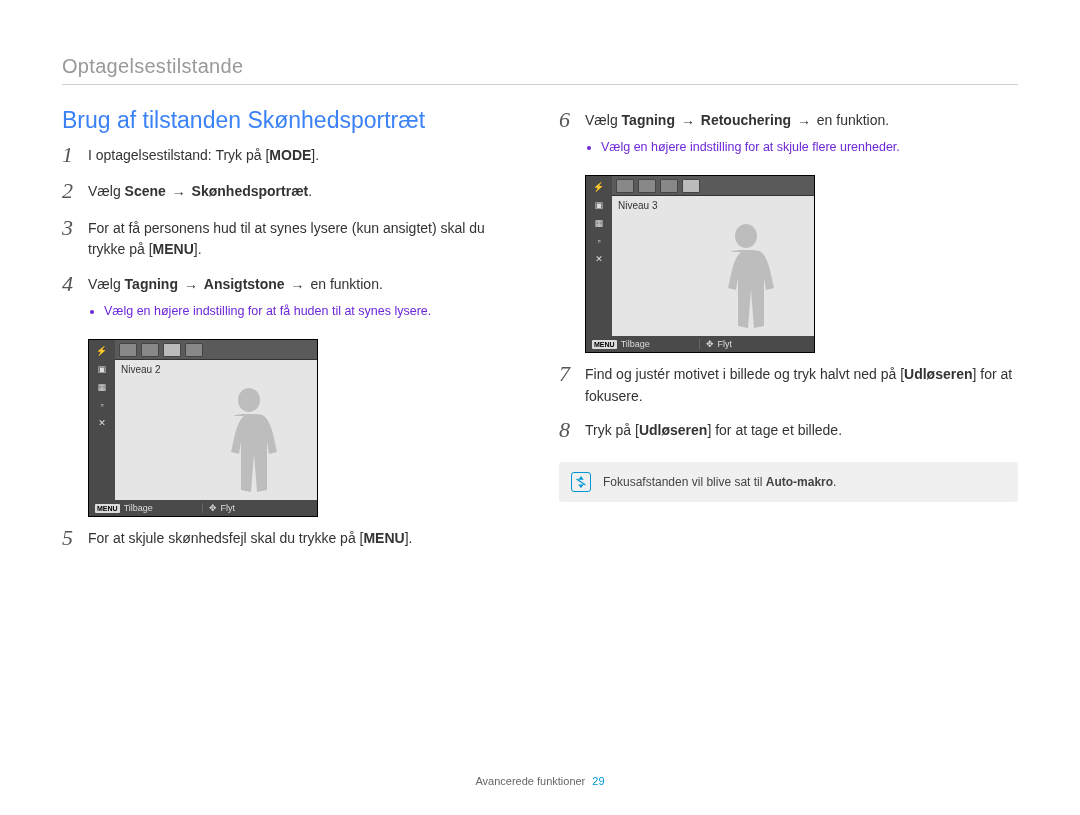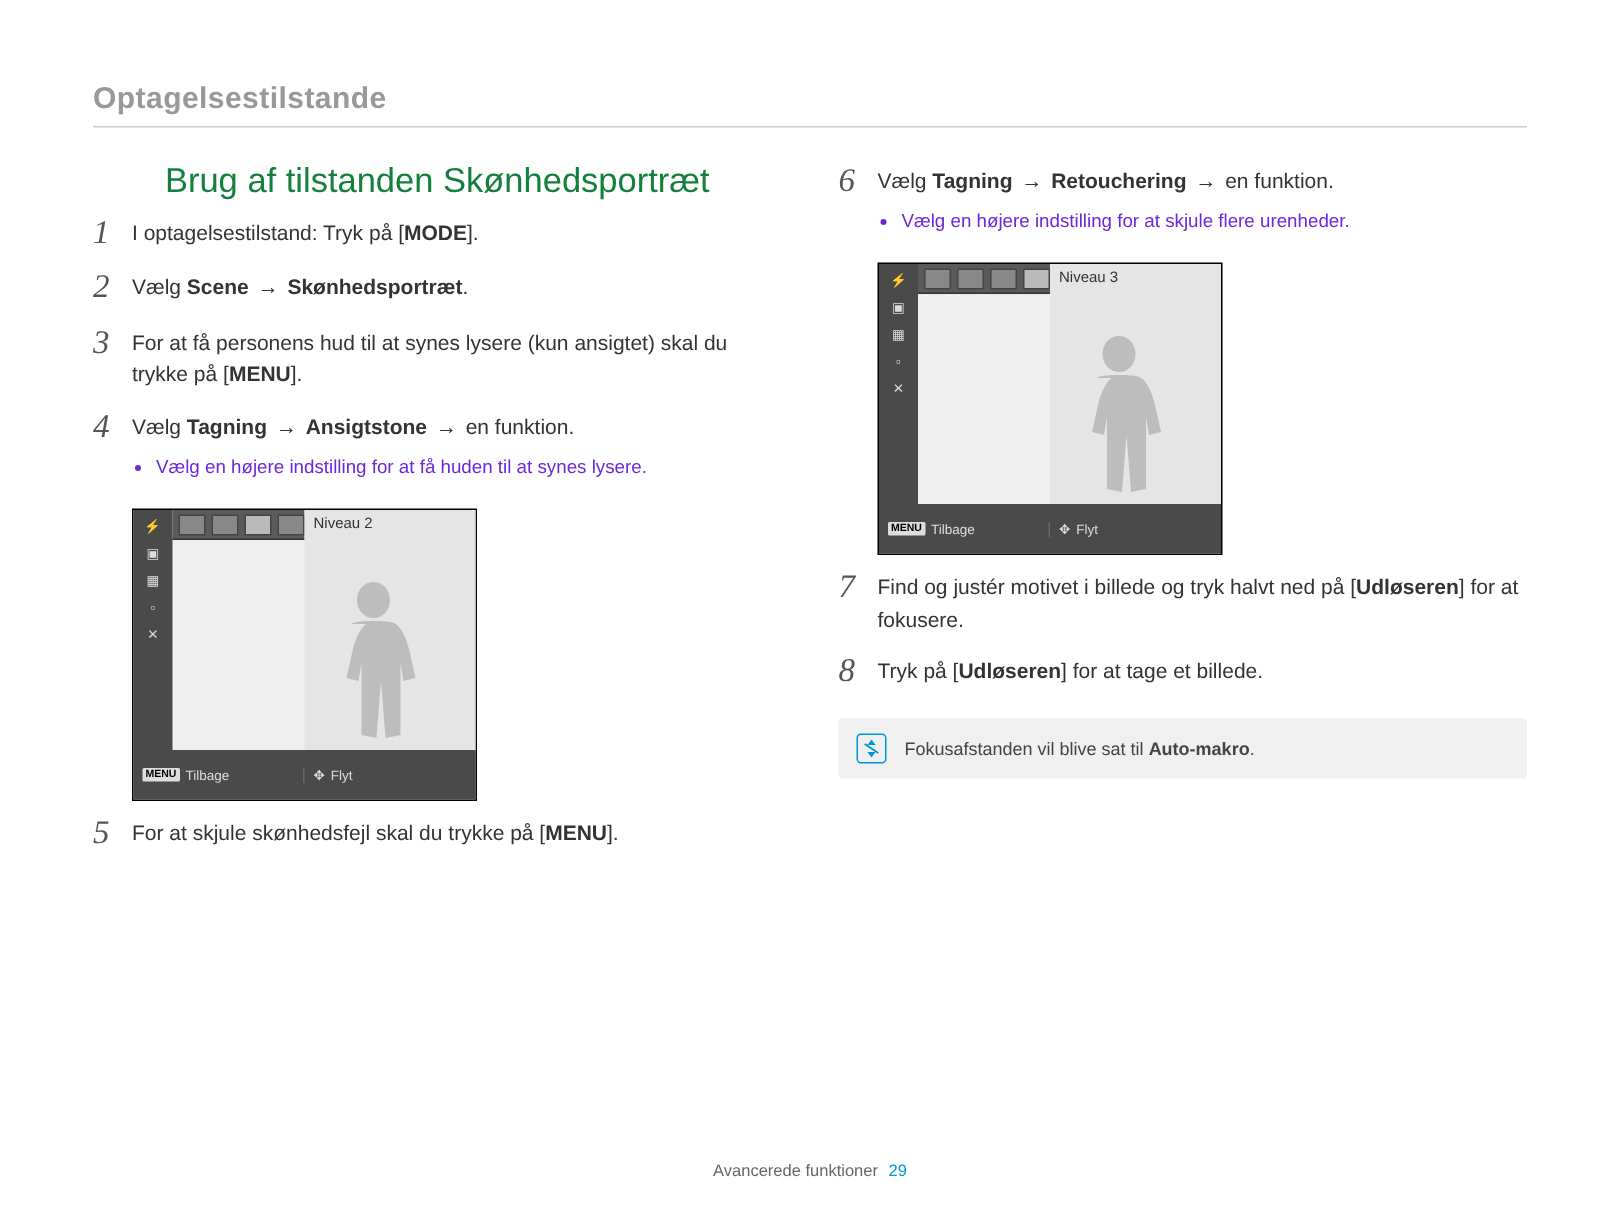--- a/index.html
+++ b/index.html
@@ -10,37 +10,36 @@
       height: 815px;
       position: relative;
       color: #333;
     }
     .page {
       padding: 55px 62px 30px 62px;
     }
     .header-section {
       font-size: 20px;
       color: #999;
-      font-weight: 700;
+      font-weight: 400;
       border-bottom: 1px solid #ccc;
       padding-bottom: 6px;
       margin-bottom: 22px;
       letter-spacing: 0.3px;
     }
     .columns {
       display: flex;
       gap: 38px;
     }
     .col { flex: 1; }
     .main-title {
-      color: #15803d;
+      color: #3b82f6;
       font-size: 23px;
       font-weight: 400;
       margin-bottom: 8px;
-      text-align: center;
     }
     .intro {
       font-size: 13px;
       color: #333;
       line-height: 1.45;
       margin-bottom: 18px;
     }
     ol.steps { list-style: none; }
     ol.steps > li {
       display: flex;
@@ -109,21 +108,21 @@
     }
     .cs-top .thumb {
       width: 18px; height: 14px;
       background: #888;
       border: 1px solid #444;
       border-radius: 1px;
     }
     .cs-main {
       flex: 1;
       display: flex;
-      flex-direction: row;
+      flex-direction: column;
       border-radius: 15px;
     }
     .cs-canvas {
       flex: 1;
       background: #e5e5e5;
       position: relative;
       padding: 4px 6px;
     }
     .cs-level {
       font-size: 10px;
@@ -133,21 +132,21 @@
     }
     .silhouette {
       position: absolute;
       right: 28px;
       bottom: 0;
       width: 80px;
       height: 120px;
     }
     .silhouette svg { width: 100%; height: 100%; }
     .cs-footer {
-      height: 33px;
+      height: 16px;
       background: #4a4a4a;
       display: flex;
       font-size: 9px;
       color: #ddd;
       align-items: center;
     }
     .cs-footer .seg {
       display: flex;
       align-items: center;
       gap: 4px;

